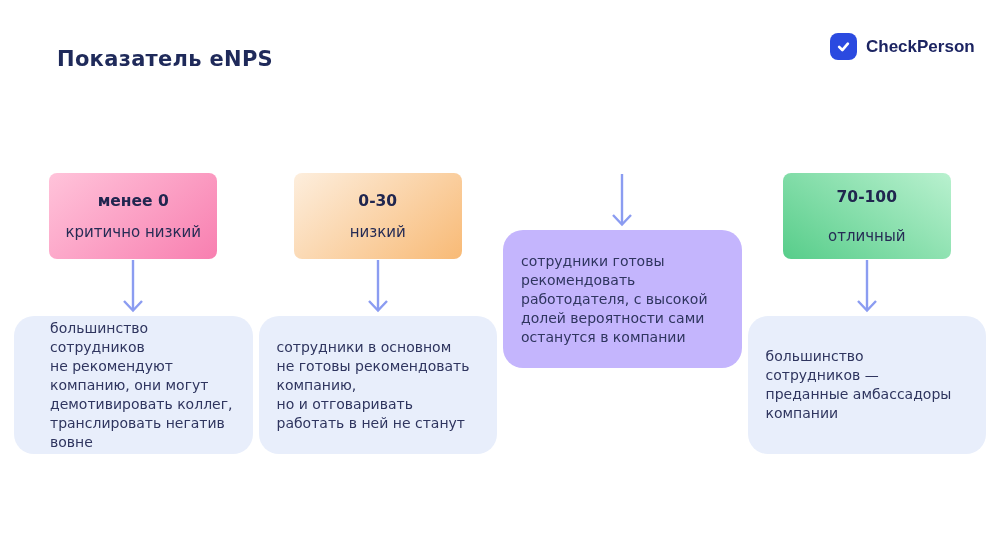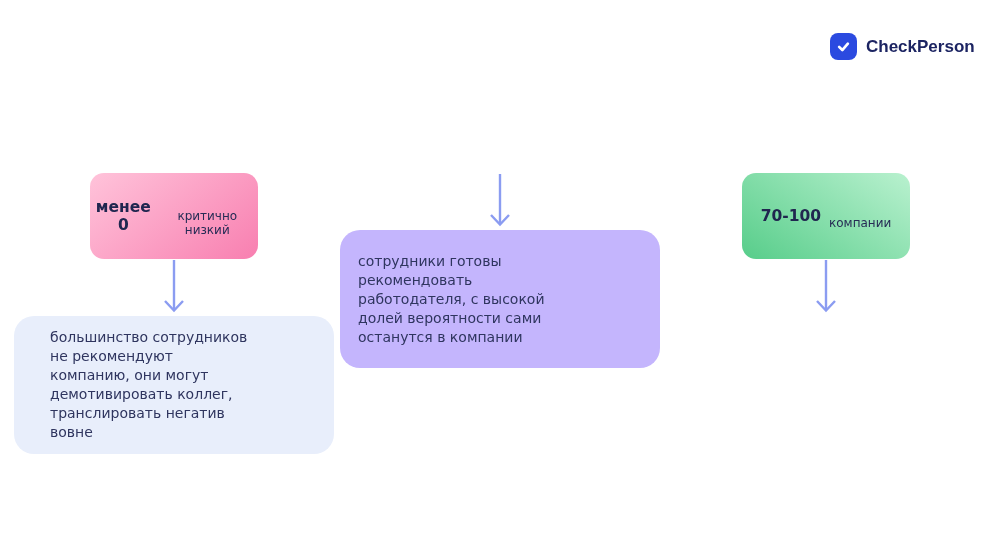--- a/index.html
+++ b/index.html
@@ -60,35 +60,35 @@
   .column {
     width: 238px;
     flex: 1 1 0;
     display: flex;
     flex-direction: column;
     align-items: center;
   }
   .range-card {
     width: 168px;
     height: 86px;
-    border-radius: 14px;
-    display: flex;
-    flex-direction: row;
+    border-radius: 8px;
+    display: flex;
+    flex-direction: column;
     align-items: center;
     justify-content: center;
     text-align: center;
   }
   .range-value {
     font-size: 15.5px;
     font-weight: 700;
     color: #20264f;
   }
   .range-label {
     margin-top: 13px;
-    font-size: 12px;
+    font-size: 15px;
     font-weight: 400;
     color: #262c55;
   }
   .arrow-wrap {
     height: 57px;
     display: flex;
     align-items: stretch;
     justify-content: center;
   }
   .arrow-wrap svg { display: block; }
@@ -107,20 +107,21 @@
     line-height: 19px;
     color: #2f355f;
     white-space: pre-line;
   }
 </style>
 </head>
 <body>
 
 <div class="canvas">
 
+  <div class="page-title">Показатель eNPS</div>
 
   <div class="brand">
     <div class="brand-icon" style="background: rgb(43, 74, 224);">
       <svg width="19" height="19" viewBox="0 0 24 24" aria-hidden="true">
         <polyline points="6.5,12.5 10.5,16.5 17.5,8.5" fill="none" stroke="#ffffff" stroke-width="3.4" stroke-linecap="round" stroke-linejoin="round"></polyline>
       </svg>
     </div>
     <div class="brand-name" style="color: rgb(28, 36, 98);">CheckPerson</div>
   </div>
 
@@ -140,44 +141,69 @@
       <div class="description-box" style="background: rgb(232, 238, 251); padding-left: 36px;">
         <div class="description-text">большинство сотрудников
 не рекомендуют
 компанию, они могут
 демотивировать коллег,
 транслировать негатив
 вовне</div>
       </div>
     </div>
 
+    <div class="column">
+      <div class="range-card" style="background: linear-gradient(140deg, rgb(253, 238, 221), rgb(248, 186, 118));">
+        <div class="range-value">0-30</div>
+        <div class="range-label">низкий</div>
+      </div>
+      <div class="arrow-wrap" style="color: rgb(139, 156, 241);">
+        <svg width="26" height="57" viewBox="0 0 26 57">
+          <line x1="13" y1="1" x2="13" y2="50" stroke="currentColor" stroke-width="2.4"></line>
+          <polyline points="4,42 13,51.5 22,42" fill="none" stroke="currentColor" stroke-width="2.4" stroke-linejoin="miter"></polyline>
+        </svg>
+      </div>
+      <div class="description-box" style="background: rgb(232, 238, 251);">
+        <div class="description-text">сотрудники в основном
+не готовы рекомендовать
+компанию,
+но и отговаривать
+работать в ней не станут</div>
+      </div>
+    </div>
 
     <div class="column">
       <div class="arrow-wrap" style="color: rgb(139, 156, 241);">
         <svg width="26" height="57" viewBox="0 0 26 57">
           <line x1="13" y1="1" x2="13" y2="50" stroke="currentColor" stroke-width="2.4"></line>
           <polyline points="4,42 13,51.5 22,42" fill="none" stroke="currentColor" stroke-width="2.4" stroke-linejoin="miter"></polyline>
         </svg>
       </div>
       <div class="description-box" style="background: #c4b5fd;">
         <div class="description-text">сотрудники готовы
 рекомендовать
 работодателя, с высокой
 долей вероятности сами
 останутся в компании</div>
       </div>
     </div>
 
     <div class="column">
       <div class="range-card" style="background: linear-gradient(215deg, rgb(185, 241, 207), rgb(87, 205, 138)); gap: 8px;">
         <div class="range-value">70-100</div>
-        <div class="range-label">компании</div>
-      </div>
-      <div class="arrow-wrap" style="color: rgb(139, 156, 241);">
-        <svg width="26" height="57" viewBox="0 0 26 57">
-          <line x1="13" y1="1" x2="13" y2="50" stroke="currentColor" stroke-width="2.4"></line>
-          <polyline points="4,42 13,51.5 22,42" fill="none" stroke="currentColor" stroke-width="2.4" stroke-linejoin="miter"></polyline>
-        </svg>
+        <div class="range-label">отличный</div>
+      </div>
+      <div class="arrow-wrap" style="color: rgb(139, 156, 241);">
+        <svg width="26" height="57" viewBox="0 0 26 57">
+          <line x1="13" y1="1" x2="13" y2="50" stroke="currentColor" stroke-width="2.4"></line>
+          <polyline points="4,42 13,51.5 22,42" fill="none" stroke="currentColor" stroke-width="2.4" stroke-linejoin="miter"></polyline>
+        </svg>
+      </div>
+      <div class="description-box" style="background: rgb(232, 238, 251);">
+        <div class="description-text">большинство
+сотрудников —
+преданные амбассадоры
+компании</div>
       </div>
     </div>
 
   </div>
 </div>
 
 </body></html>

